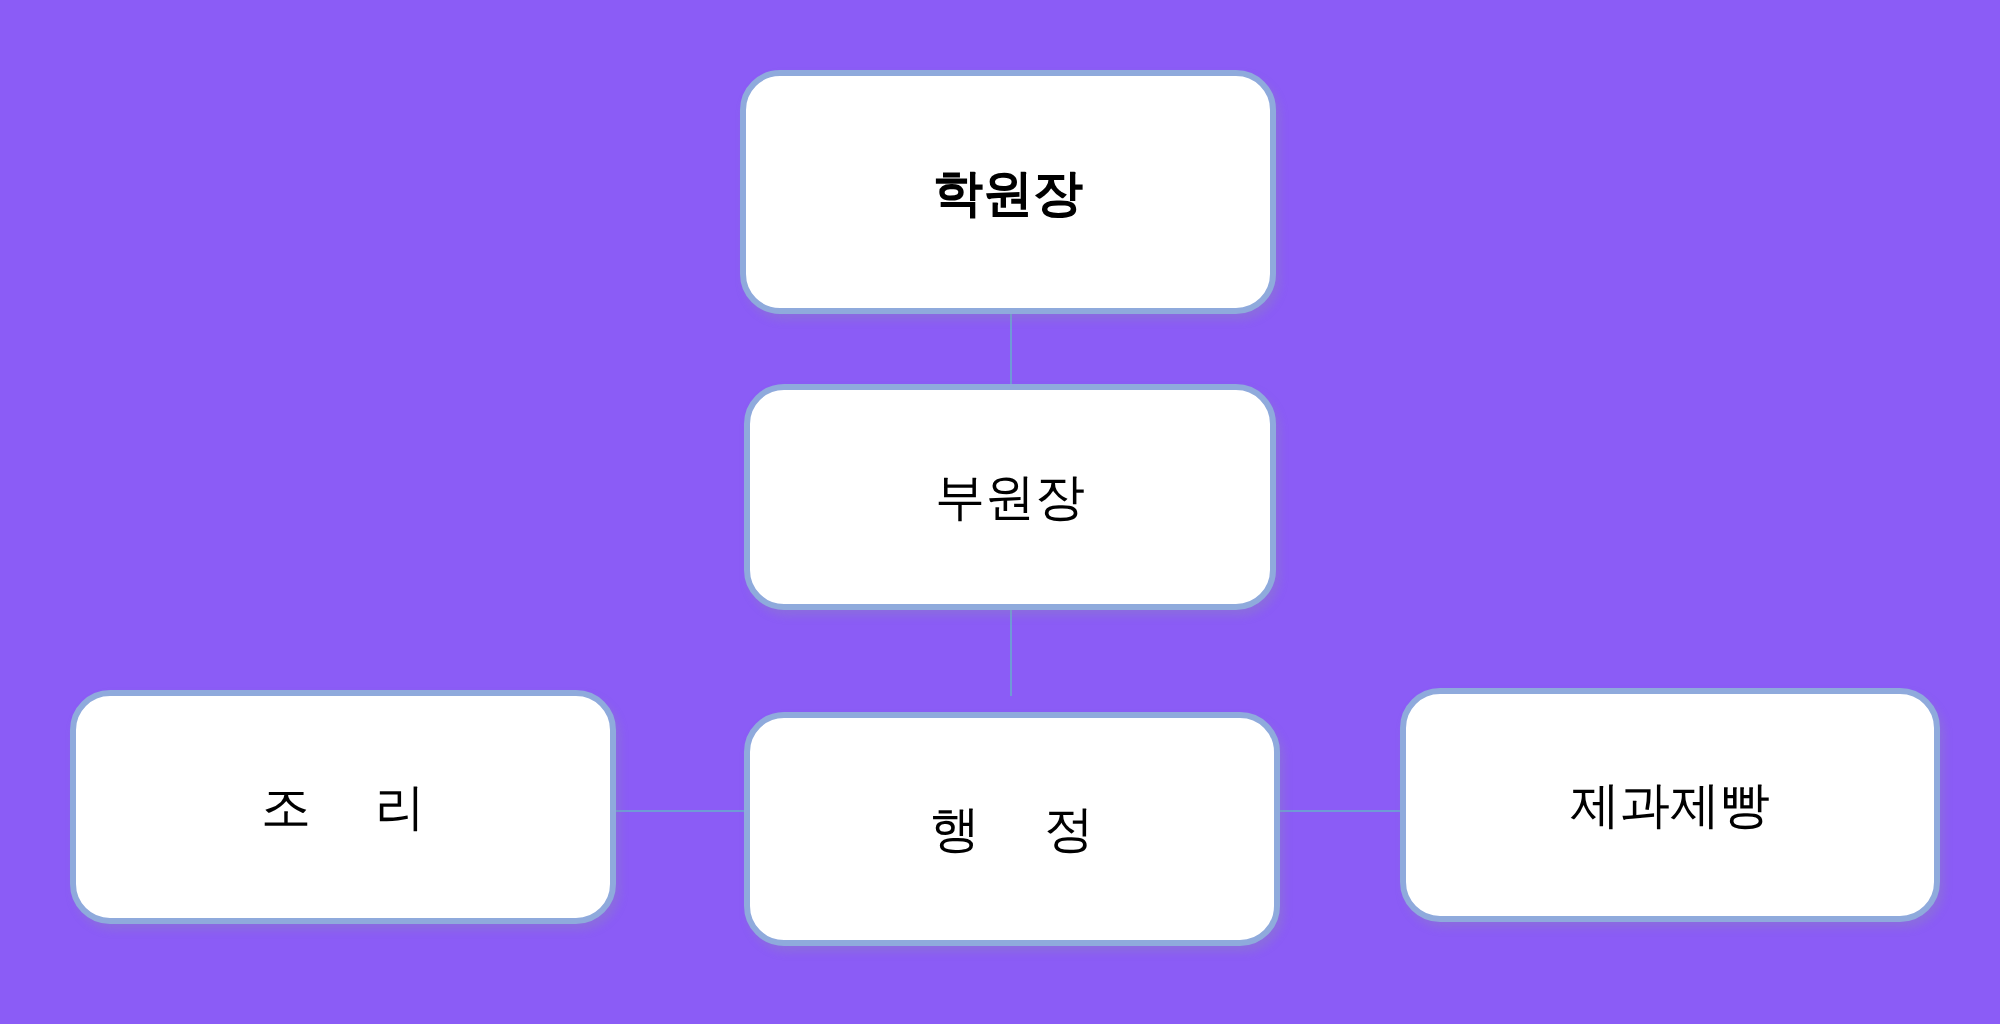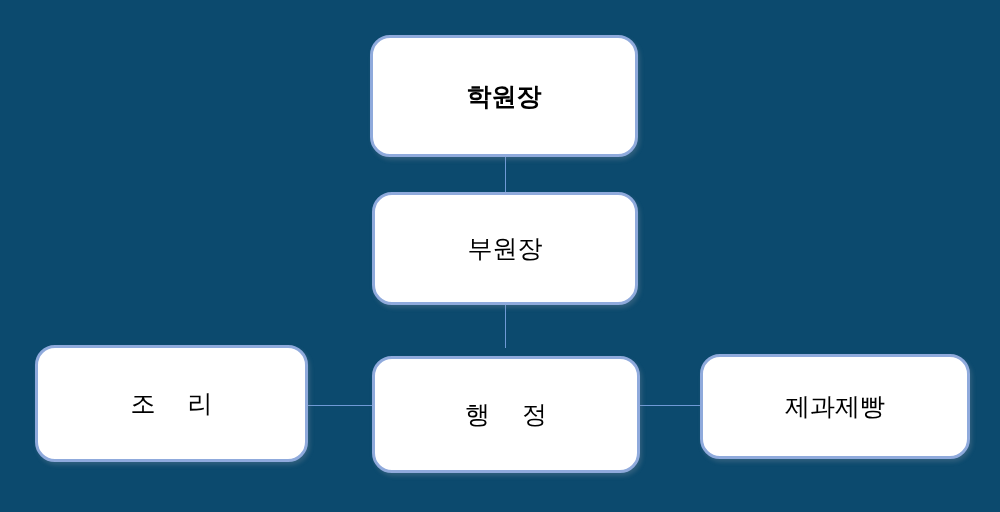--- a/index.html
+++ b/index.html
@@ -7,21 +7,21 @@
     padding: 0;
     background: #ffffff;
   }
   body {
     font-family: "DejaVu Sans", "Liberation Sans", sans-serif;
   }
   #canvas {
     position: relative;
     width: 1000px;
     height: 512px;
-    background: #0c4a6e;
+    background: #8b5cf6;
     overflow: hidden;
   }
   .node {
     position: absolute;
     box-sizing: border-box;
     background: #ffffff;
     border: 3px solid #8faadc;
     border-radius: 20px;
     display: flex;
     align-items: center;
@@ -42,21 +42,21 @@
   .node-label.spaced {
     letter-spacing: 12px;
     text-indent: 12px;
   }
 
   
   #node-director      { left: 370px; top: 35px;  width: 268px; height: 122px; }
   #node-deputy        { left: 372px; top: 192px; width: 266px; height: 113px; }
   #node-cooking       { left: 35px;  top: 345px; width: 273px; height: 117px; }
   #node-admin         { left: 372px; top: 356px; width: 268px; height: 117px; }
-  #node-bakery        { left: 700px; top: 354px; width: 270px; height: 105px; }
+  #node-bakery        { left: 700px; top: 344px; width: 270px; height: 117px; }
 
   
   .connector {
     position: absolute;
     background: #6f9ad6;
     z-index: 1;
   }
   .connector.vertical   { width: 1.6px; }
   .connector.horizontal { height: 1.6px; }
 

